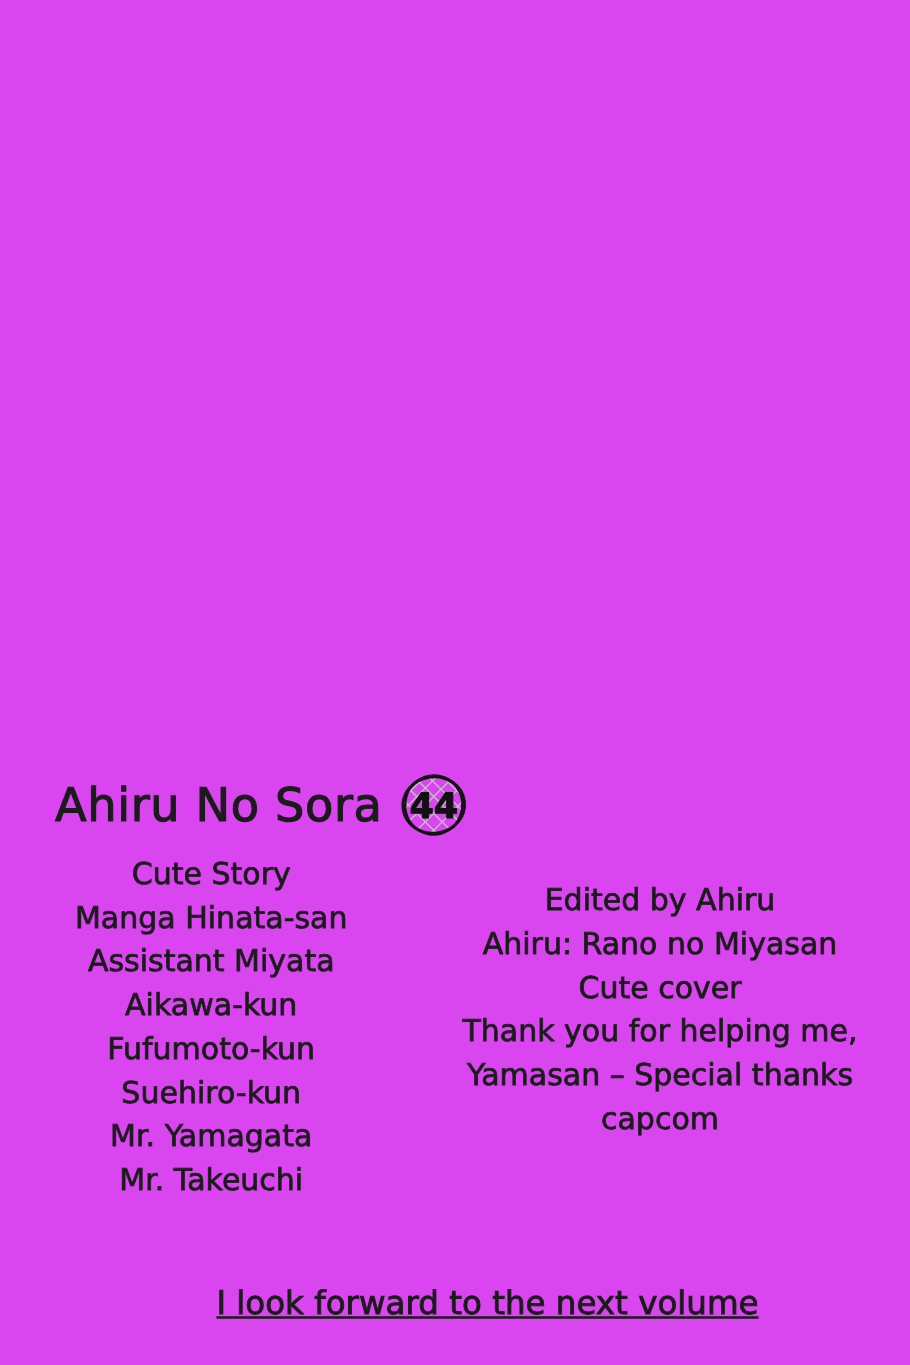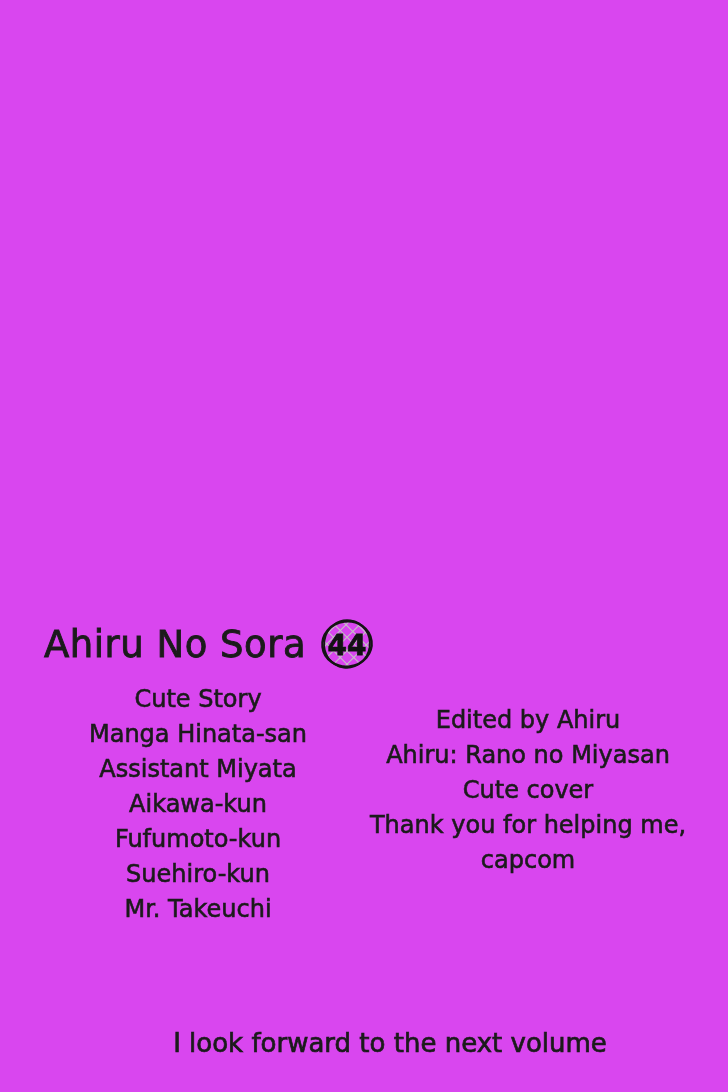--- a/index.html
+++ b/index.html
@@ -41,39 +41,40 @@
   .credits-col {
     position: absolute;
     text-align: center;
     font-size: 24px;
     line-height: 35px;
     font-weight: 500;
     -webkit-text-stroke: 0.6px #1b1b1b;
     white-space: nowrap;
   }
   .credits-left {
-    left: 48px;
+    left: 19px;
     top: 682px;
     width: 300px;
   }
   .credits-right {
     left: 338px;
     top: 703px;
     width: 380px;
   }
   .closing-note {
     position: absolute;
     left: 168px;
     top: 1028px;
     width: 444px;
     text-align: center;
     font-size: 26px;
     font-weight: 500;
     -webkit-text-stroke: 0.7px #1b1b1b;
     white-space: nowrap;
+    text-decoration: underline;
   }
 </style>
 </head>
 <body>
 
 <div class="page">
 
   <div class="title-row">
     <span class="page-title">Ahiru No Sora</span>
     <svg class="volume-badge" width="58" height="56" viewBox="0 0 60 58" xmlns="http://www.w3.org/2000/svg">
@@ -100,26 +101,28 @@
     </svg>
   </div>
 
   <div class="credits-col credits-left">
     <div>Cute Story</div>
     <div>Manga Hinata-san</div>
     <div>Assistant Miyata</div>
     <div>Aikawa-kun</div>
     <div>Fufumoto-kun</div>
     <div>Suehiro-kun</div>
+    <div>Mr. Yamagata</div>
     <div>Mr. Takeuchi</div>
   </div>
 
   <div class="credits-col credits-right">
     <div>Edited by Ahiru</div>
     <div>Ahiru: Rano no Miyasan</div>
     <div>Cute cover</div>
     <div>Thank you for helping me,</div>
+    <div>Yamasan – Special thanks</div>
     <div>capcom</div>
   </div>
 
   <div class="closing-note">I look forward to the next volume</div>
 
 </div>
 
 </body></html>

